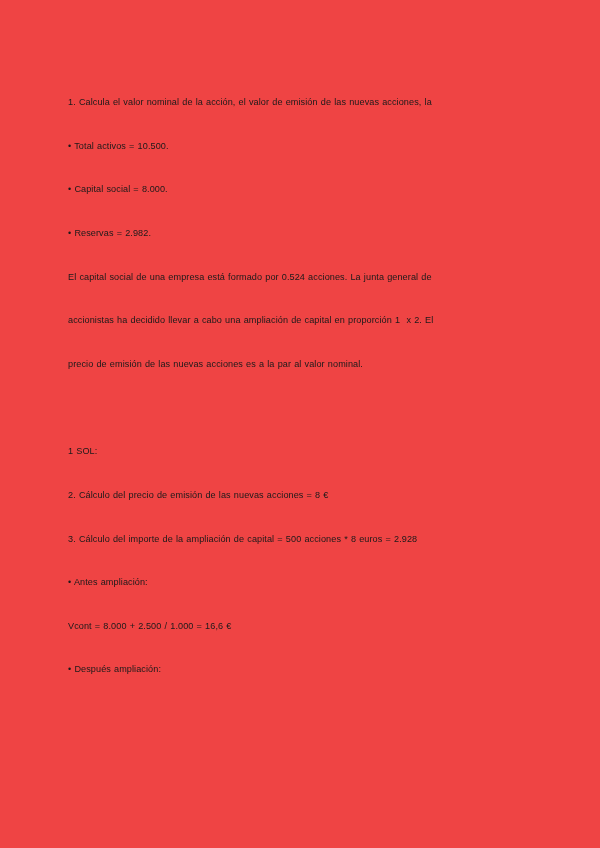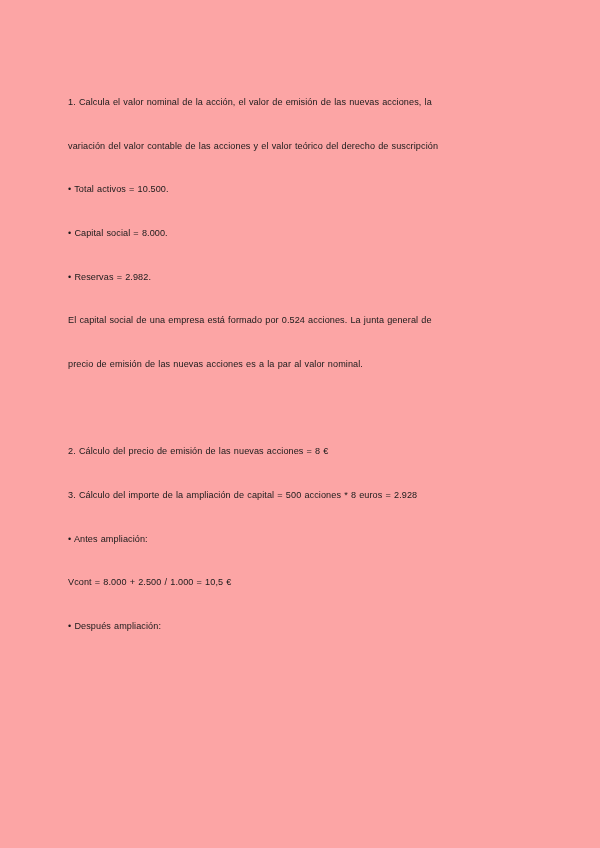--- a/index.html
+++ b/index.html
@@ -12,21 +12,21 @@
     height: 848px;
     background: #ffffff;
     font-family: "Liberation Sans", sans-serif;
     color: #1a1a1a;
     overflow: hidden;
   }
   .page {
     position: relative;
     width: 600px;
     height: 848px;
-    background: #fca5a5;
+    background: #ef4444;
     box-sizing: border-box;
   }
   .content {
     position: absolute;
     left: 68px;
     top: 66px;
     width: 464px;
   }
   .para {
     font-size: 9.1px;
@@ -49,35 +49,36 @@
   }
 </style>
 </head>
 <body>
 
 <div class="page">
   <div class="content">
 
     <div class="para">
       <div class="line">1. Calcula el valor nominal de la acción, el valor de emisión de las nuevas acciones, la</div>
-      <div class="line">variación del valor contable de las acciones y el valor teórico del derecho de suscripción</div>
       <div class="line">• Total activos = 10.500.</div>
       <div class="line">• Capital social = 8.000.</div>
       <div class="line">• Reservas = 2.982.</div>
       <div class="line">El capital social de una empresa está formado por 0.524 acciones. La junta general de</div>
+      <div class="line">accionistas ha decidido llevar a cabo una ampliación de capital en proporción 1  x 2. El</div>
       <div class="line">precio de emisión de las nuevas acciones es a la par al valor nominal.</div>
     </div>
 
     <div class="blockgap"></div>
 
     <div class="para">
+      <div class="line">1 SOL:</div>
       <div class="line">2. Cálculo del precio de emisión de las nuevas acciones = 8 €</div>
       <div class="line">3. Cálculo del importe de la ampliación de capital = 500 acciones * 8 euros = 2.928</div>
       <div class="line">• Antes ampliación:</div>
-      <div class="line">Vcont = 8.000 + 2.500 / 1.000 = 10,5 €</div>
+      <div class="line">Vcont = 8.000 + 2.500 / 1.000 = 16,6 €</div>
       <div class="line">• Después ampliación:</div>
       
       
       
       
       
     </div>
 
   </div>
 </div>

